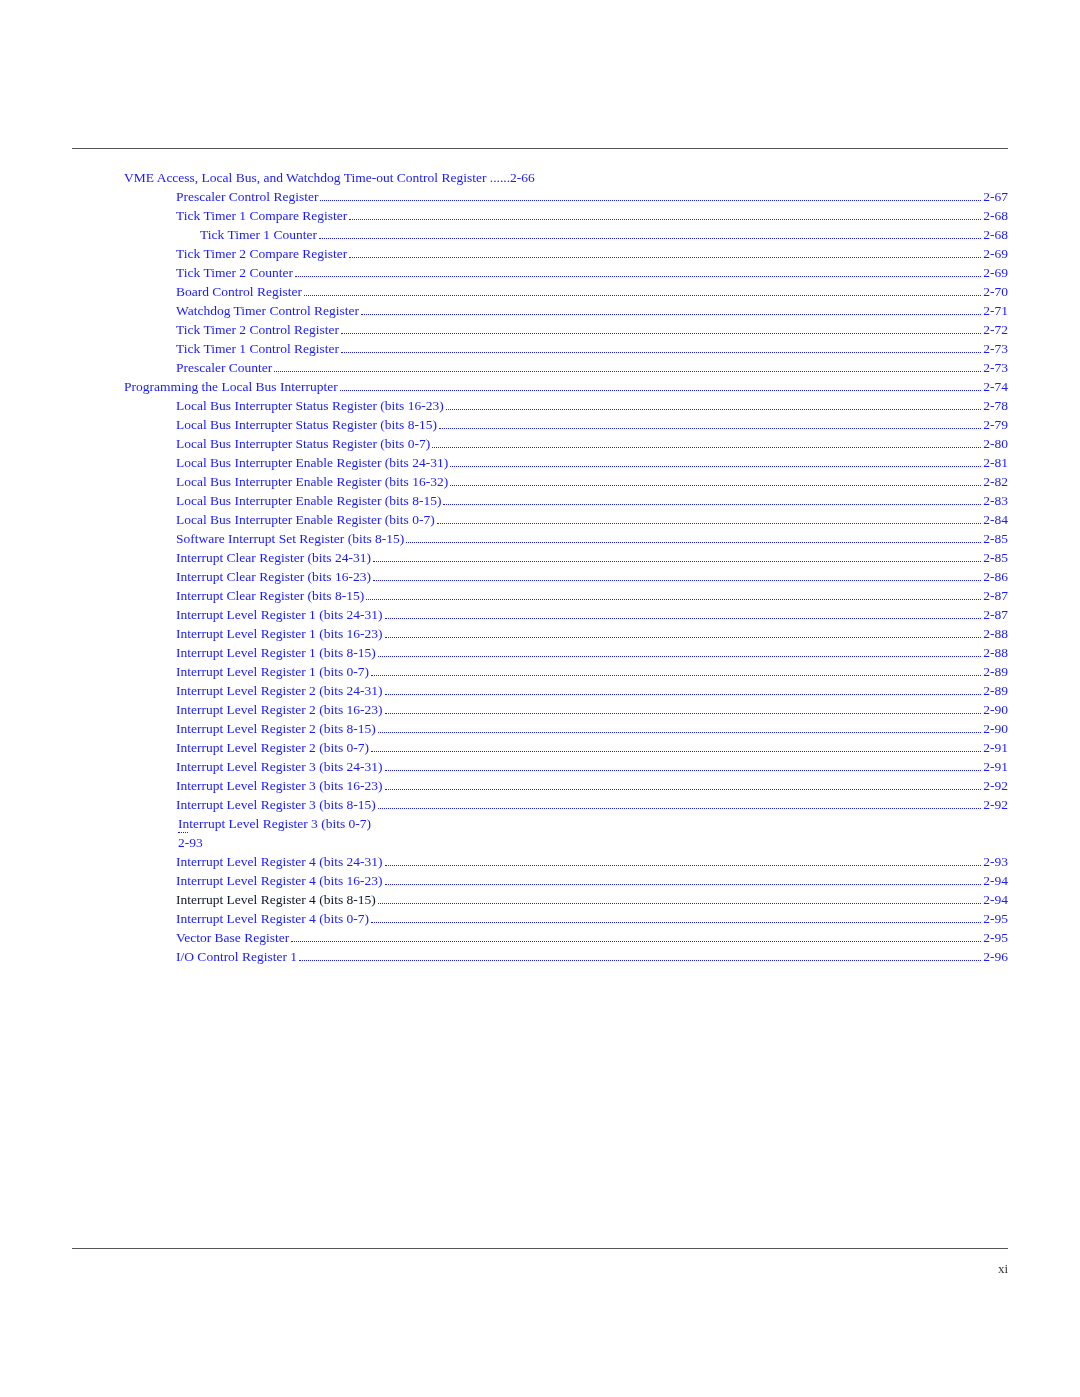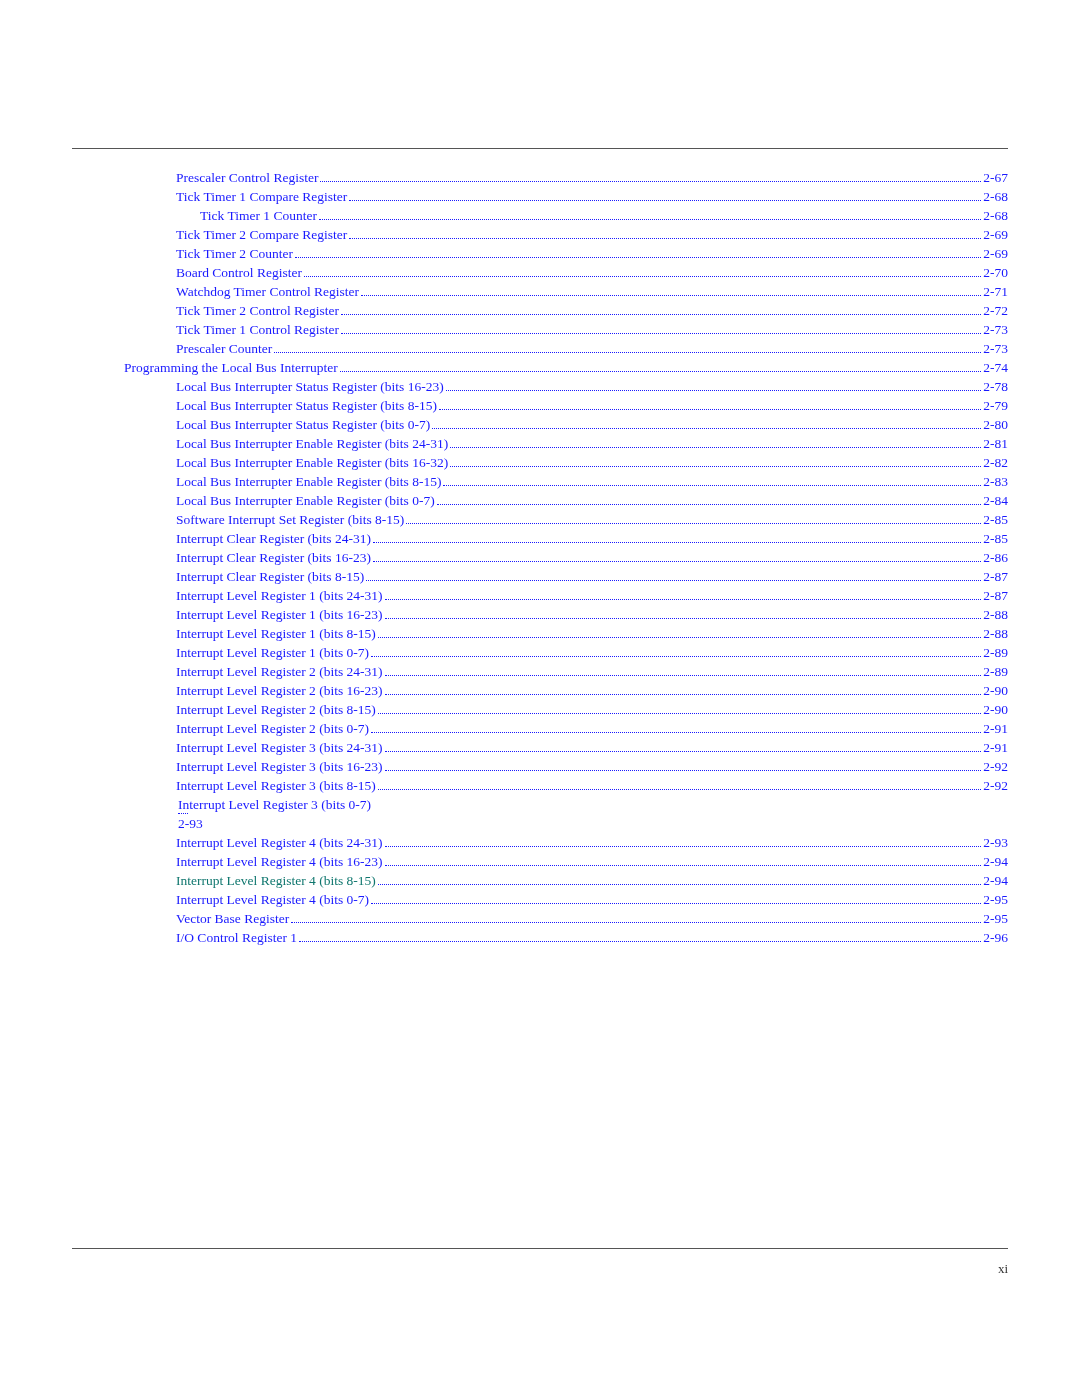--- a/index.html
+++ b/index.html
@@ -50,20 +50,24 @@
       color: #333;
     }
   </style>
 </head>
 <body>
 
 <div class="page">
   <div class="top-rule"></div>
   <div class="content">
     <div id="toc-container">
+        <div style="display: flex; align-items: baseline; width: 100%; padding: 1.5px 0px 1.5px 52px;">
+          <span style="white-space: nowrap; color: rgb(26, 26, 255); flex-shrink: 0;">VME Access, Local Bus, and Watchdog Time-out Control Register ......</span>
+          <span style="white-space: nowrap; color: rgb(26, 26, 255); flex-shrink: 0;">2-66</span>
+        </div>
         <div style="display: flex; align-items: baseline; width: 100%; padding: 1.5px 0px 1.5px 104px;">
           <span style="white-space: nowrap; color: rgb(26, 26, 255); flex-shrink: 0;">Prescaler Control Register </span>
           <span style="flex: 1 1 0%; border-bottom: 1px dotted rgb(26, 26, 255); margin: 0px 2px 2px; min-width: 10px;"></span>
           <span style="white-space: nowrap; color: rgb(26, 26, 255); flex-shrink: 0;">2-67</span>
         </div>
         <div style="display: flex; align-items: baseline; width: 100%; padding: 1.5px 0px 1.5px 104px;">
           <span style="white-space: nowrap; color: rgb(26, 26, 255); flex-shrink: 0;">Tick Timer 1 Compare Register </span>
           <span style="flex: 1 1 0%; border-bottom: 1px dotted rgb(26, 26, 255); margin: 0px 2px 2px; min-width: 10px;"></span>
           <span style="white-space: nowrap; color: rgb(26, 26, 255); flex-shrink: 0;">2-68</span>
         </div>
@@ -231,21 +235,21 @@
           <span style="white-space: nowrap; color: rgb(26, 26, 255); flex-shrink: 0;">Interrupt Level Register 4 (bits 24-31) </span>
           <span style="flex: 1 1 0%; border-bottom: 1px dotted rgb(26, 26, 255); margin: 0px 2px 2px; min-width: 10px;"></span>
           <span style="white-space: nowrap; color: rgb(26, 26, 255); flex-shrink: 0;">2-93</span>
         </div>
         <div style="display: flex; align-items: baseline; width: 100%; padding: 1.5px 0px 1.5px 104px;">
           <span style="white-space: nowrap; color: rgb(26, 26, 255); flex-shrink: 0;">Interrupt Level Register 4 (bits 16-23) </span>
           <span style="flex: 1 1 0%; border-bottom: 1px dotted rgb(26, 26, 255); margin: 0px 2px 2px; min-width: 10px;"></span>
           <span style="white-space: nowrap; color: rgb(26, 26, 255); flex-shrink: 0;">2-94</span>
         </div>
         <div style="display: flex; align-items: baseline; width: 100%; padding: 1.5px 0px 1.5px 104px;">
-          <span style="white-space: nowrap; color: #0f766e; flex-shrink: 0;">Interrupt Level Register 4 (bits 8-15) </span>
+          <span style="white-space: nowrap; color: #0f172a; flex-shrink: 0;">Interrupt Level Register 4 (bits 8-15) </span>
           <span style="flex: 1 1 0%; border-bottom: 1px dotted rgb(26, 26, 255); margin: 0px 2px 2px; min-width: 10px;"></span>
           <span style="white-space: nowrap; color: rgb(26, 26, 255); flex-shrink: 0;">2-94</span>
         </div>
         <div style="display: flex; align-items: baseline; width: 100%; padding: 1.5px 0px 1.5px 104px;">
           <span style="white-space: nowrap; color: rgb(26, 26, 255); flex-shrink: 0;">Interrupt Level Register 4 (bits 0-7) </span>
           <span style="flex: 1 1 0%; border-bottom: 1px dotted rgb(26, 26, 255); margin: 0px 2px 2px; min-width: 10px;"></span>
           <span style="white-space: nowrap; color: rgb(26, 26, 255); flex-shrink: 0;">2-95</span>
         </div>
         <div style="display: flex; align-items: baseline; width: 100%; padding: 1.5px 0px 1.5px 104px;">
           <span style="white-space: nowrap; color: rgb(26, 26, 255); flex-shrink: 0;">Vector Base Register </span>

